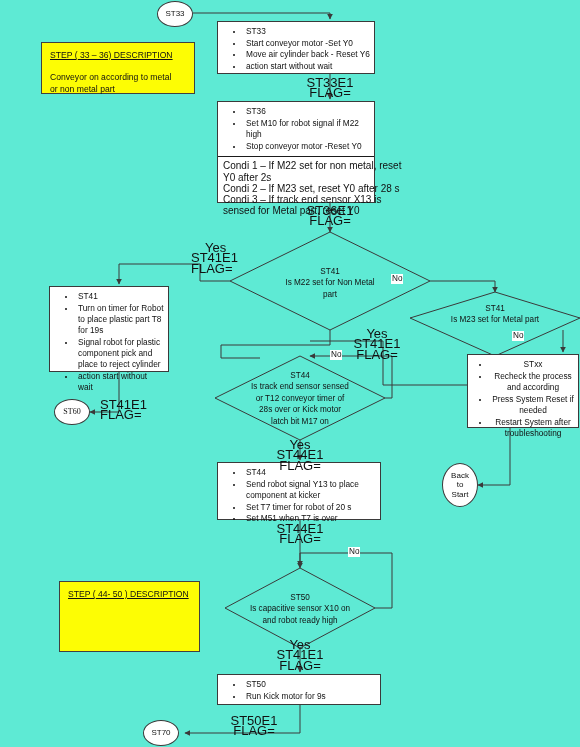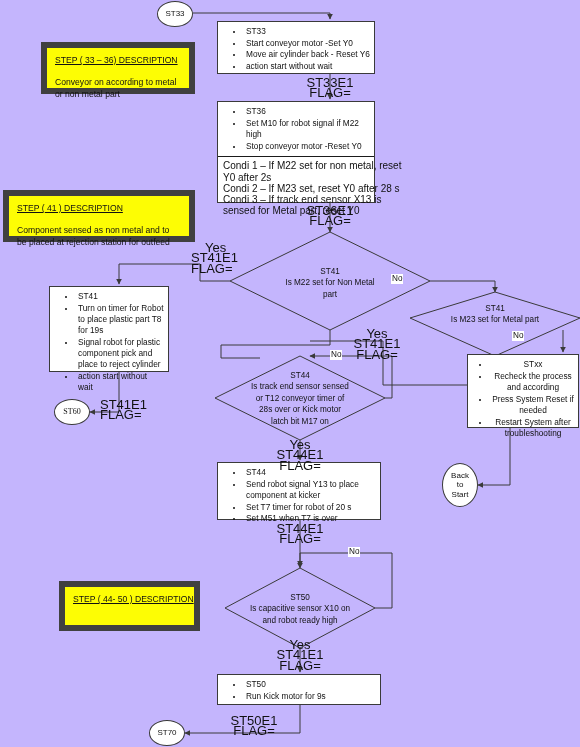--- a/index.html
+++ b/index.html
@@ -1,20 +1,20 @@
 <!DOCTYPE html>
 <html><head>
 <meta charset="utf-8">
 <style>
   html,body{margin:0;padding:0;background:#ffffff;}
   body{font-family:"Liberation Sans", sans-serif;}
   #canvas{
     position:relative;
     width:580px;height:747px;
-    background:#c4b5fd;
+    background:#5eead4;
     overflow:hidden;
   }
   #wires{position:absolute;left:0;top:0;width:580px;height:747px;pointer-events:none;}
 
   .node{position:absolute;box-sizing:border-box;}
 
   
   .proc{
     border:1px solid #3a3a3a;
     background:#ffffff;
@@ -30,21 +30,21 @@
     border-top:1.6px solid #1a1a1a;
     padding:3px 5px 4px 5px;
     font-size:10px;
     line-height:11.2px;
   }
   .cond div{white-space:nowrap;}
 
   
   .note{
     background:#fdfd04;
-    border:6px solid #404040;
+    border:1px solid #404040;
     font-size:8.6px;
     color:#111;
     line-height:12.6px;
     padding:6px 7px 7px 8px;
   }
   .note .note-title{
     text-decoration:underline;
     display:block;
     margin-bottom:9px;
     white-space:nowrap;
@@ -156,41 +156,34 @@
   <div class="node term" style="left:54px;top:399px;width:36px;height:26px;font-family:Liberation Serif, serif;">
     <span>ST60</span>
   </div>
 
   <div class="node term" style="left:442px;top:463px;width:36px;height:44px;">
     <span>Back</span>
     <span>to</span>
     <span>Start</span>
   </div>
 
-  <div class="node term" style="left:149px;top:720px;width:36px;height:26px;">
+  <div class="node term" style="left:143px;top:720px;width:36px;height:26px;">
     <span>ST70</span>
   </div>
 
   <div class="node note" style="left:41px;top:42px;width:154px;height:52px;">
     <span class="note-title">STEP ( 33 – 36) DESCRIPTION</span>
     <div class="note-body">
       <div>Conveyor on according to metal</div>
       <div>or non metal part</div>
     </div>
   </div>
 
-  <div class="node note" style="left:3px;top:190px;width:192px;height:52px;">
-    <span class="note-title">STEP ( 41 ) DESCRIPTION</span>
-    <div class="note-body">
-      <div>Component sensed as non metal and to</div>
-      <div>be placed at rejection station for outfeed</div>
-    </div>
-  </div>
-
-  <div class="node note" style="left:59px;top:581px;width:141px;height:50px;">
+
+  <div class="node note" style="left:59px;top:581px;width:141px;height:71px;">
     <span class="note-title">STEP ( 44- 50 ) DESCRIPTION</span>
   </div>
 
   <div class="node proc" style="left:217px;top:21px;width:158px;height:53px;">
     <ul>
       <li>ST33</li>
       <li>Start conveyor motor -Set Y0</li>
       <li>Move air cylinder back - Reset Y6</li>
       <li>action start without wait</li>
     </ul>

